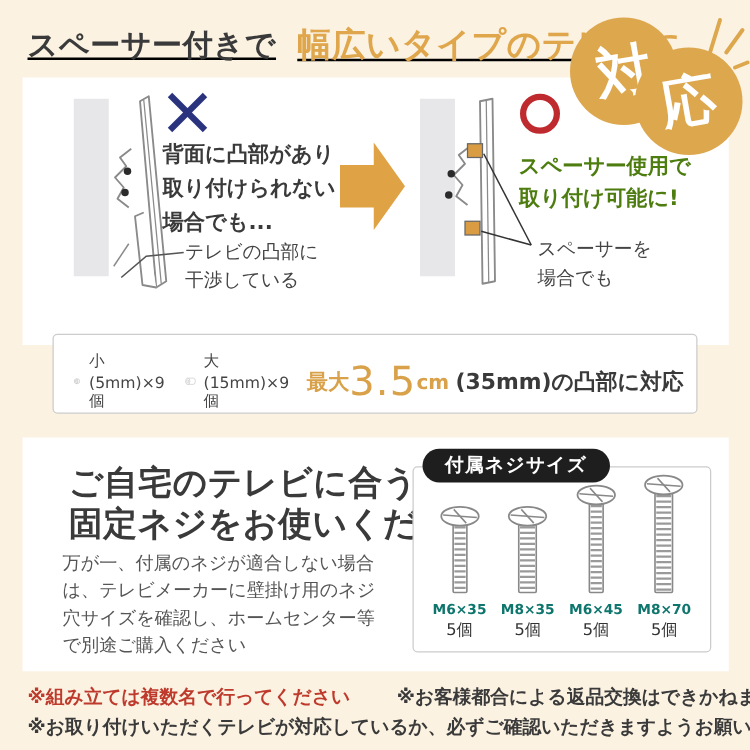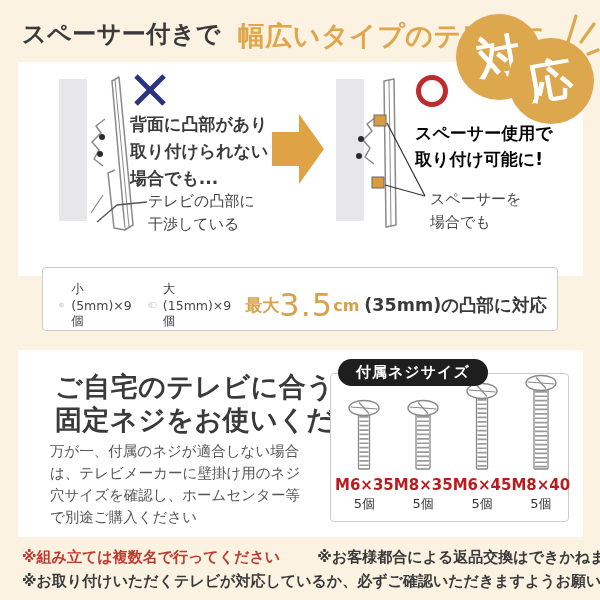--- a/index.html
+++ b/index.html
@@ -1,21 +1,21 @@
 <!DOCTYPE html>
 <html><head>
 <meta charset="utf-8">
 <style>
   html,body{margin:0;padding:0;}
   body{width:600px;height:600px;overflow:hidden;font-family:"DejaVu Sans",sans-serif;}
   .page{position:relative;width:600px;height:600px;background:#fbf2e2;}
   .preline{white-space:pre-line;}
 
   
-  .header{position:absolute;left:22px;top:18px;display:flex;align-items:flex-start;gap:17px;z-index:3;}
+  .header{position:absolute;left:22px;top:18px;display:flex;align-items:center;gap:17px;z-index:3;text-decoration:underline;}
   .t-plain{font-size:24px;font-weight:bold;color:#3a3a3a;letter-spacing:.5px;}
   .t-accent{font-size:27px;font-weight:bold;color:#dfa64b;letter-spacing:.5px;}
 
   
   .badge{position:absolute;left:450px;top:8px;width:150px;height:120px;z-index:4;}
   .badge-c{position:absolute;width:86px;height:86px;border-radius:50%;background:#dda74e;
            display:flex;align-items:center;justify-content:center;}
   .badge-c.c1{left:6px;top:6px;}
   .badge-c.c2{left:58px;top:30px;}
   .badge-c span{color:#fff;font-size:44px;font-weight:bold;transform:rotate(-10deg);}
@@ -27,21 +27,21 @@
   .p2{top:350px;height:187px;}
 
   
   .tv-left{position:absolute;left:37px;top:13px;}
   .tv-right{position:absolute;left:314px;top:13px;}
   .cross{position:absolute;left:115px;top:11px;}
   .cap-before{position:absolute;left:112px;top:49px;font-size:17px;font-weight:bold;color:#3a3a3a;line-height:27px;}
   .callout-before{position:absolute;left:130px;top:128px;font-size:15px;color:#444;line-height:23px;}
   .arrow{position:absolute;left:254px;top:52px;}
   .circle-mark{position:absolute;left:398px;top:13px;width:22px;height:22px;border:5px solid #bf2a2f;border-radius:50%;}
-  .cap-after{position:absolute;left:397px;top:58px;font-size:17px;font-weight:bold;color:#000000;line-height:26px;}
+  .cap-after{position:absolute;left:397px;top:58px;font-size:17px;font-weight:bold;color:#4d7c0f;line-height:26px;}
   .callout-after{position:absolute;left:412px;top:126px;font-size:15px;color:#444;line-height:23px;}
 
   .spacer-box{position:absolute;left:24px;top:205px;width:514px;height:62px;border:1px solid #ccc;border-radius:4px;background:#fff;}
   .pill{position:absolute;background:#1e1e1e;color:#fff;font-weight:bold;font-size:15px;
         border-radius:16px;padding:4px 18px;letter-spacing:1px;z-index:2;}
   .pill1{left:40px;top:190px;}
   .spacer-row{position:absolute;left:0;top:0;right:0;bottom:0;display:flex;align-items:center;padding:14px 10px 2px 16px;}
   .sp-label{font-size:12.5px;color:#444;margin-left:6px;}
   .sp-large-wrap{margin-left:16px;}
   .max-note{margin-left:14px;white-space:nowrap;display:flex;align-items:center;}
@@ -51,21 +51,21 @@
   .mx-suf{font-size:17.5px;font-weight:bold;color:#3a3a3a;}
 
   
   .h2{position:absolute;left:37px;top:20px;font-size:27px;font-weight:bold;color:#3a3a3a;line-height:33px;letter-spacing:.5px;}
   .body2{position:absolute;left:32px;top:90px;font-size:14.5px;color:#555;line-height:22px;}
   .screw-box{position:absolute;left:312px;top:23px;width:237px;height:147px;border:1px solid #ccc;border-radius:4px;background:#fff;}
   .pill2{left:320px;top:9px;}
   .screw-row{position:absolute;left:0;top:0;right:0;bottom:0;display:flex;justify-content:space-evenly;align-items:flex-end;padding:0 4px 8px;}
   .screw-col{display:flex;flex-direction:column;align-items:center;}
   .screw-col svg{margin-bottom:5px;}
-  .s-size{font-size:15px;font-weight:bold;color:#b91c1c;white-space:nowrap;}
+  .s-size{font-size:11px;font-weight:bold;color:#0f766e;white-space:nowrap;}
   .s-count{font-size:13px;color:#333;margin-top:1px;}
 
   
   .foot1{position:absolute;left:22px;top:548px;font-size:15px;font-weight:bold;white-space:nowrap;}
   .fn-red{color:#be3a2c;}
   .fn-dark{color:#3a3a3a;margin-left:32px;}
   .foot2{position:absolute;left:22px;top:572px;font-size:15px;font-weight:bold;color:#3a3a3a;white-space:nowrap;}
 </style>
 </head>
 <body>
@@ -212,21 +212,21 @@
         </div>
 
         <div class="screw-col">
           <svg width="44" height="97" viewBox="0 0 44 97">
             <line x1="22" y1="17" x2="22" y2="94" stroke="#9a9a9a" stroke-width="12" stroke-dasharray="1.7,2.7"></line>
             <rect x="15" y="15.5" width="14" height="79.5" fill="none" stroke="#888" stroke-width="1.3" rx="1"></rect>
             <ellipse cx="22" cy="9" rx="15" ry="7.5" fill="#fff" stroke="#888" stroke-width="1.4"></ellipse>
             <line x1="8.5" y1="8" x2="35.5" y2="10" stroke="#888" stroke-width="1.2"></line>
             <line x1="17" y1="3.5" x2="27" y2="14.5" stroke="#888" stroke-width="1.2"></line>
           </svg>
-          <span class="s-size">M8×40</span>
+          <span class="s-size">M8×70</span>
           <span class="s-count">5個</span>
         </div>
 
       </div>
     </div>
   </div>
 
   <div class="foot1">
     <span class="fn-red">※組み立ては複数名で行ってください</span>
     <span class="fn-dark">※お客様都合による返品交換はできかねます</span>

